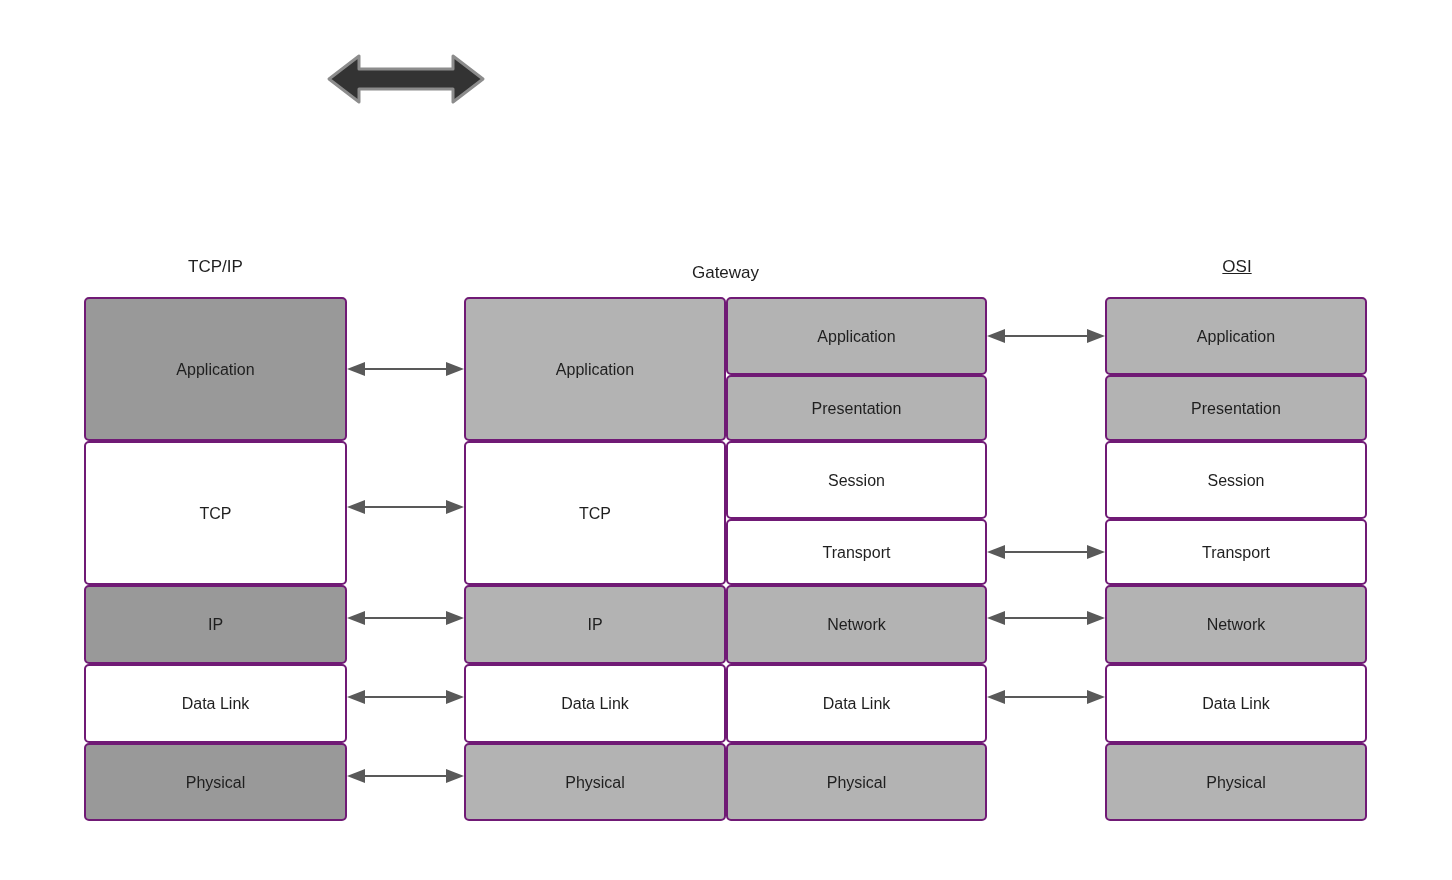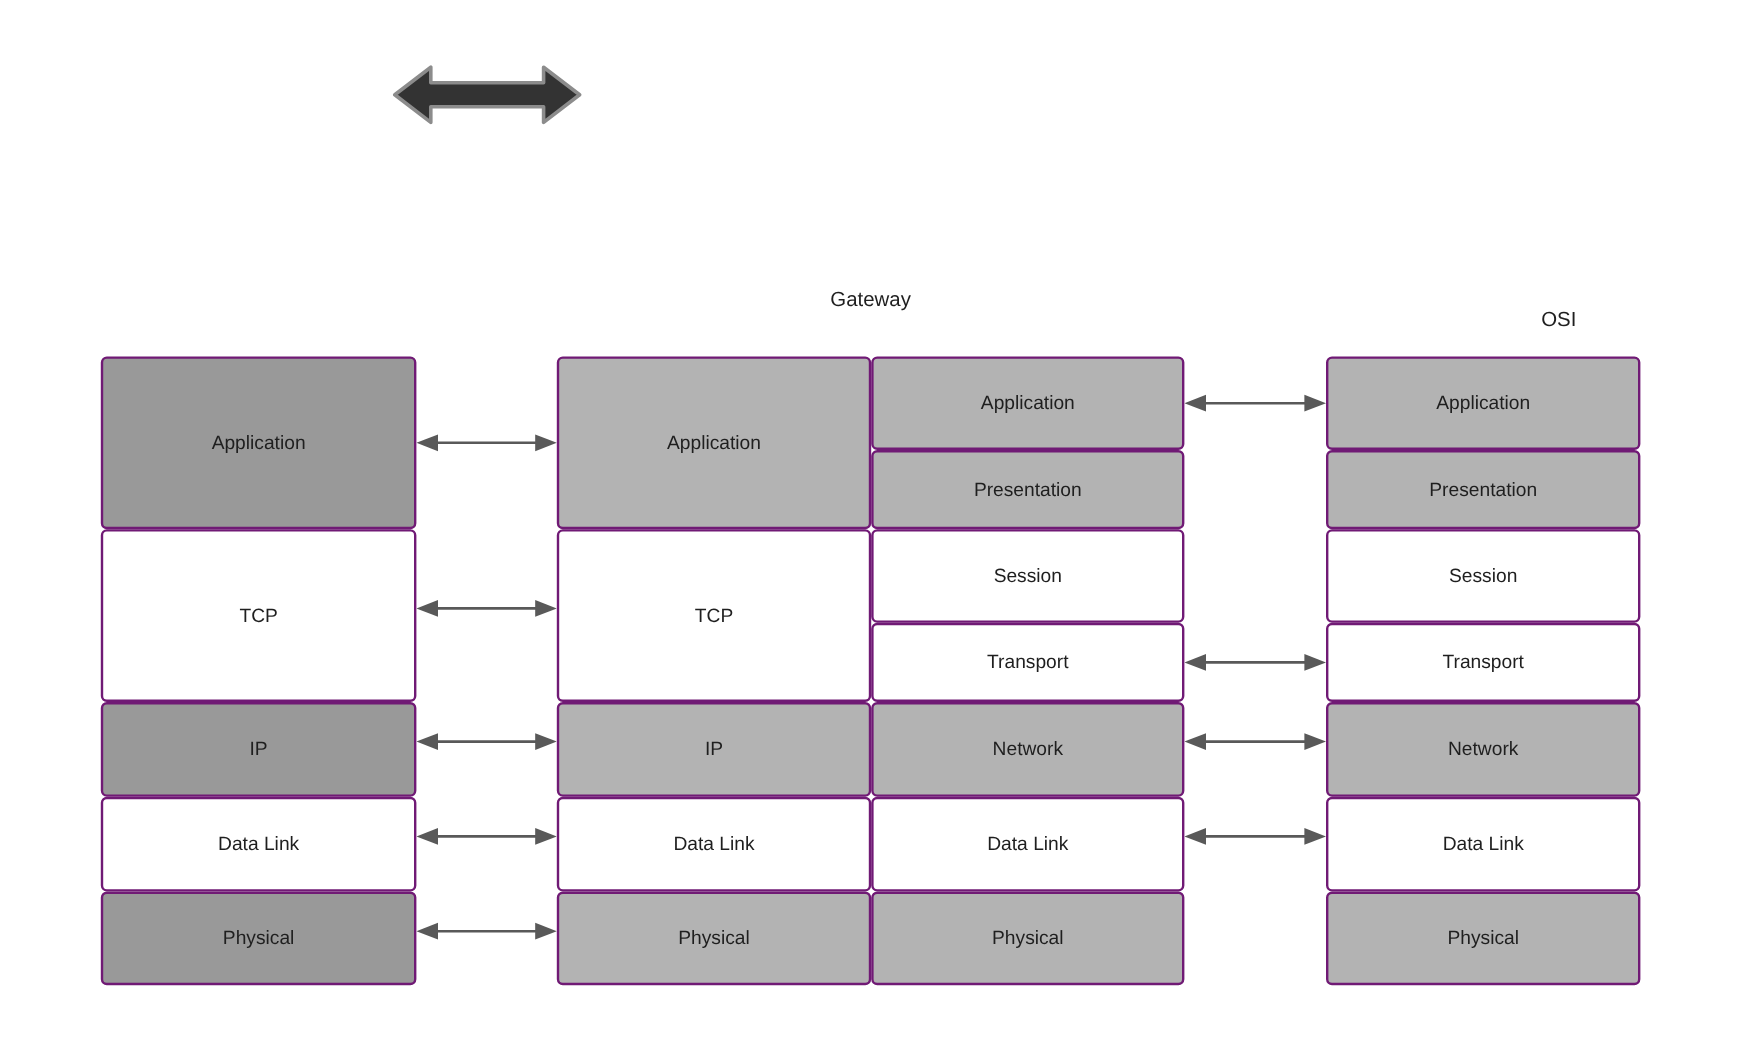--- a/index.html
+++ b/index.html
@@ -67,22 +67,23 @@
 <body>
 
 <div id="canvas">
 
   <div class="big-arrow" style="left:325px; top:52px; width:162px; height:54px;">
     <svg width="162" height="54" viewBox="0 0 162 54" aria-hidden="true">
       <path d="M 34 4 L 34 17 L 128 17 L 128 4 L 158 27 L 128 50 L 128 37 L 34 37 L 34 50 L 4 27 Z" fill="#333333" stroke="#8c8c8c" stroke-width="3" stroke-linejoin="round"></path>
     </svg>
   </div>
 
-  <div class="col-title" style="left:464px; top:240px; width:523px;">Gateway</div>
-  <div class="col-title" style="left:1168px; top:257px; width:262px;">OSI</div>
+  <div class="col-title" style="left:84px; top:257px; width:263px;">TCP/IP</div>
+  <div class="col-title" style="left:464px; top:263px; width:523px;">Gateway</div>
+  <div class="col-title" style="left:1106px; top:257px; width:262px;text-decoration:underline;">OSI</div>
 
   <div class="layer fill-dark" style="left:84px; top:297px;  width:263px; height:144px;">Application</div>
   <div class="layer fill-white" style="left:84px; top:441px;  width:263px; height:144px;">TCP</div>
   <div class="layer fill-dark" style="left:84px; top:585px;  width:263px; height:79px;">IP</div>
   <div class="layer fill-white" style="left:84px; top:664px;  width:263px; height:79px;">Data Link</div>
   <div class="layer fill-dark" style="left:84px; top:743px;  width:263px; height:78px;">Physical</div>
 
   <div class="layer fill-light" style="left:464px; top:297px; width:262px; height:144px;">Application</div>
   <div class="layer fill-white" style="left:464px; top:441px; width:262px; height:144px;">TCP</div>
   <div class="layer fill-light" style="left:464px; top:585px; width:262px; height:79px;">IP</div>

